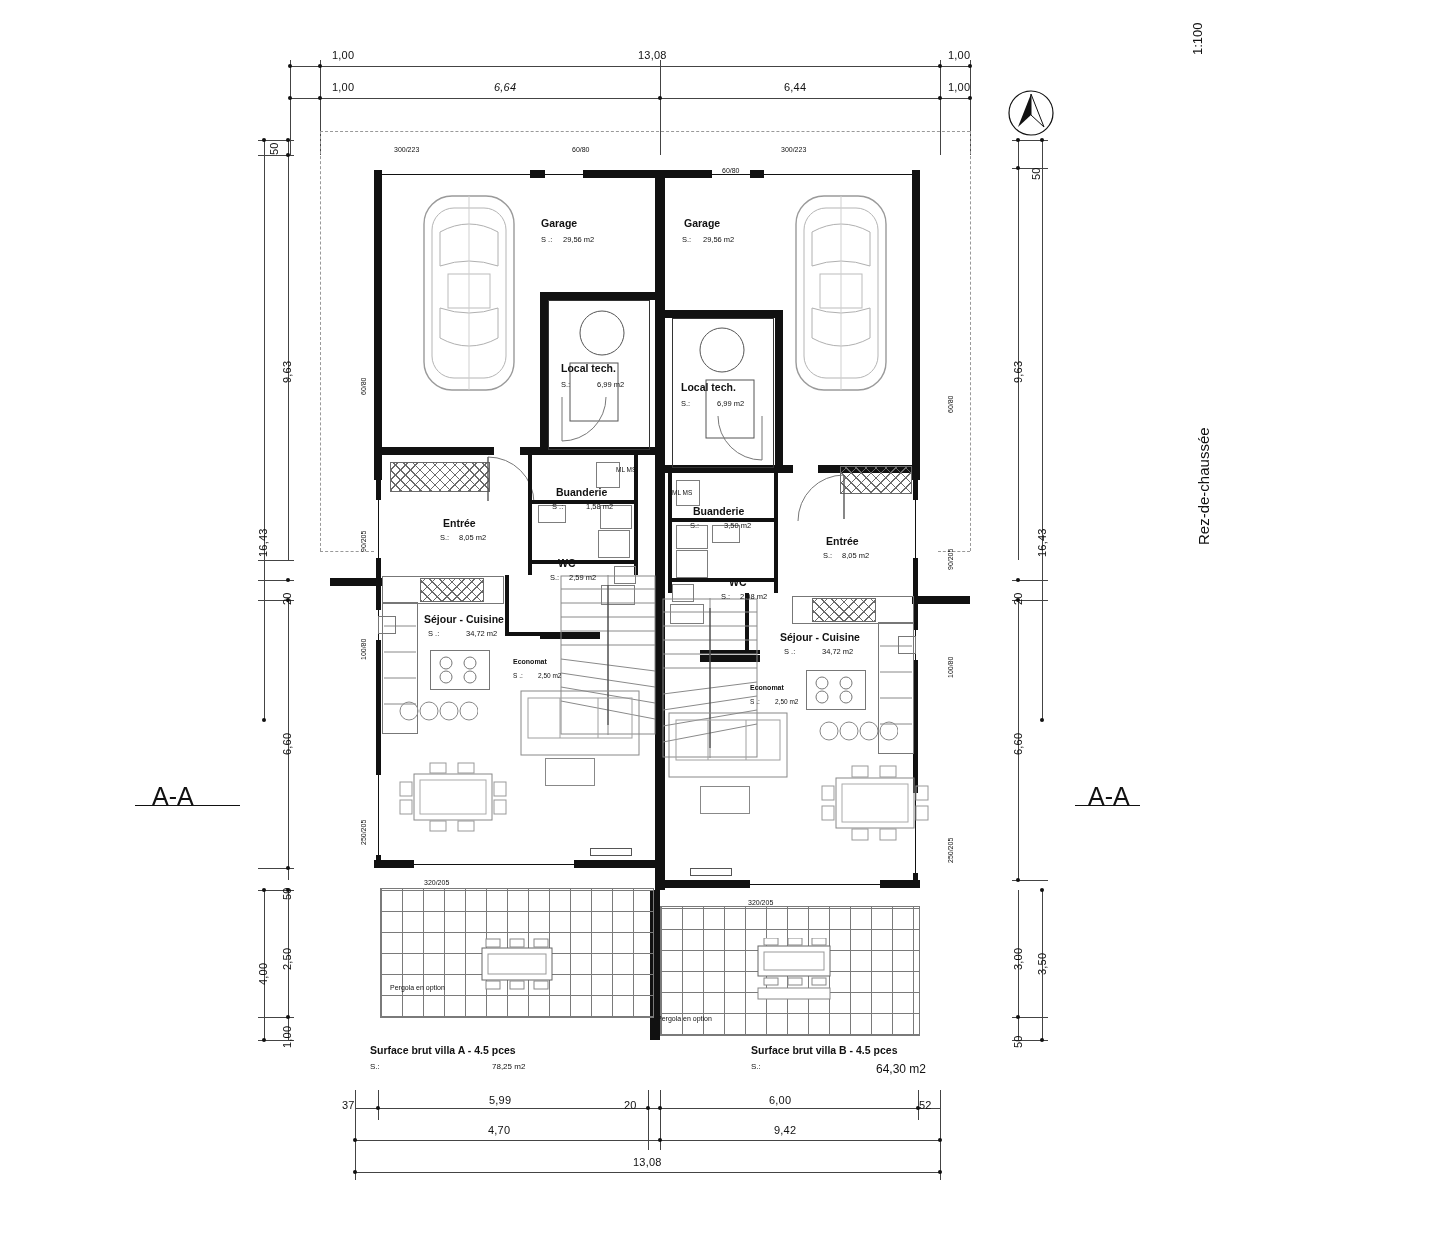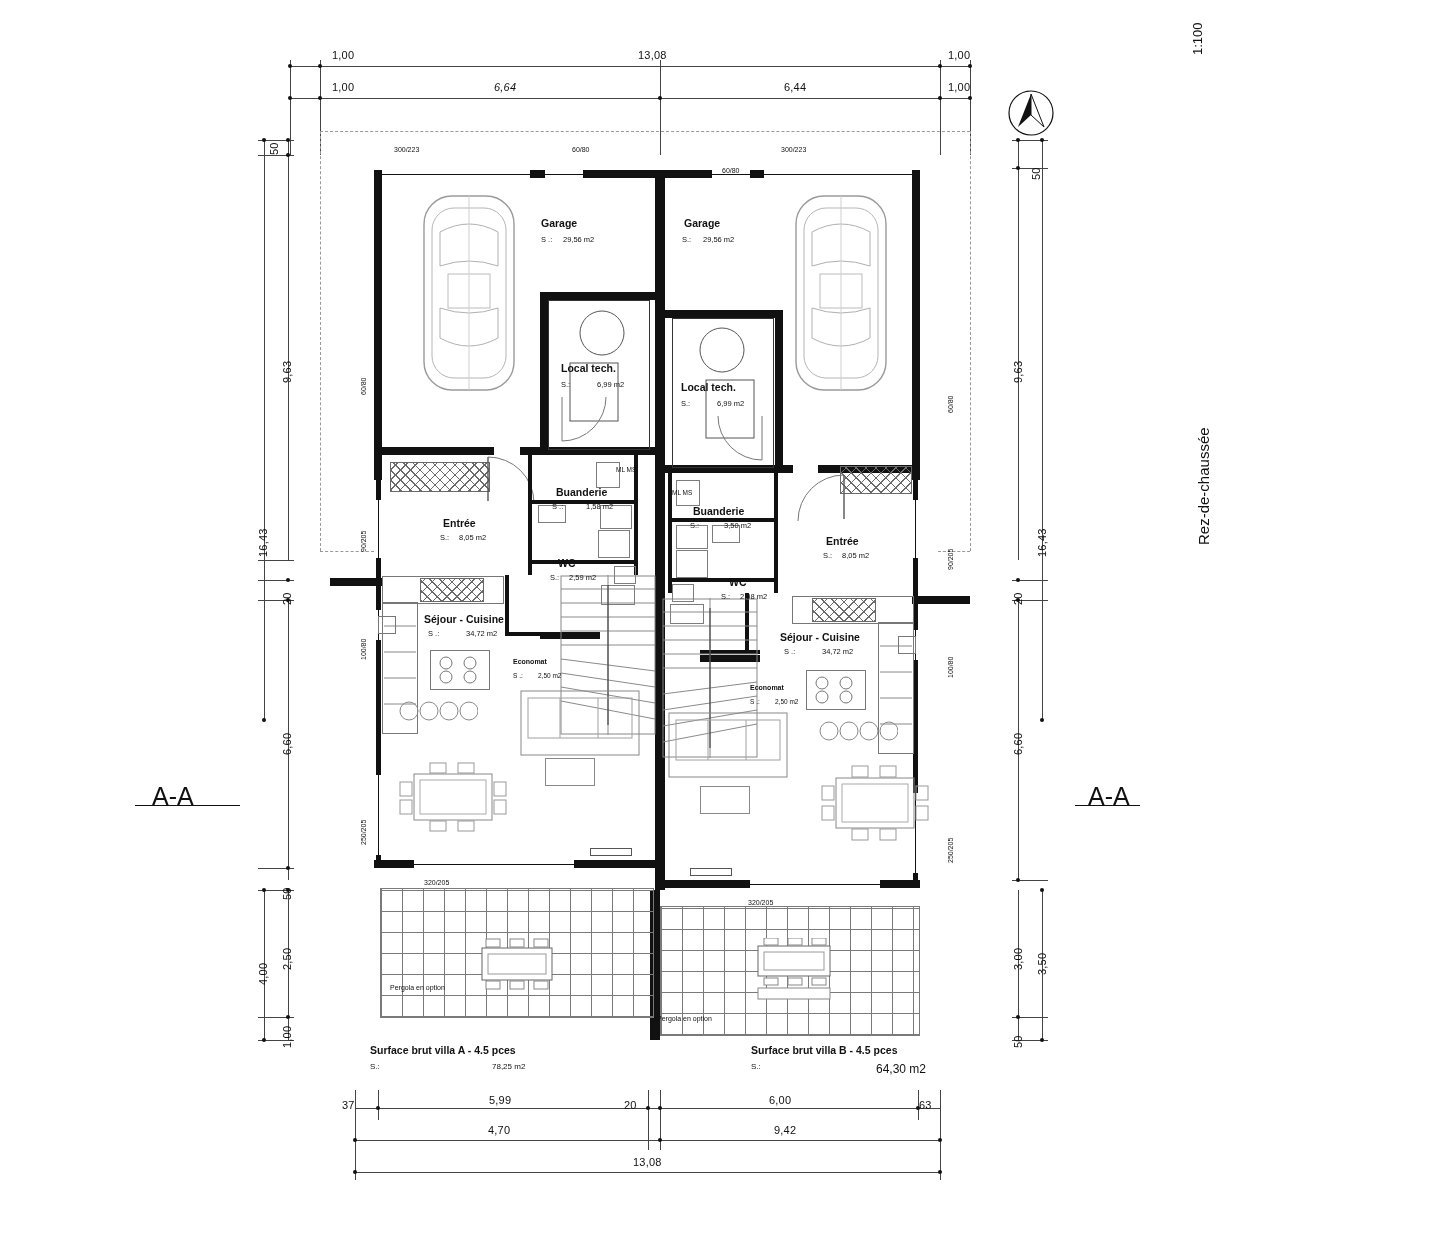--- a/index.html
+++ b/index.html
@@ -222,21 +222,21 @@
   <div class="dot" style="left:353px; top:1138px;"></div>
   <div class="dot" style="left:658px; top:1138px;"></div>
   <div class="dot" style="left:938px; top:1138px;"></div>
   <div class="dot" style="left:353px; top:1170px;"></div>
   <div class="dot" style="left:938px; top:1170px;"></div>
 
   <div class="txt dim" style="left:342px; top:1099px;">37</div>
   <div class="txt dim" style="left:489px; top:1094px;">5,99</div>
   <div class="txt dim" style="left:624px; top:1099px;">20</div>
   <div class="txt dim" style="left:769px; top:1094px;">6,00</div>
-  <div class="txt dim" style="left:919px; top:1099px;">63</div>
+  <div class="txt dim" style="left:919px; top:1099px;">52</div>
 
   <div class="txt dim" style="left:488px; top:1124px;">4,70</div>
   <div class="txt dim" style="left:774px; top:1124px;">9,42</div>
 
   <div class="txt dim" style="left:633px; top:1156px;">13,08</div>
 
   <div class="wall" style="left:374px; top:170px; width:8px; height:285px;"></div>
   <div class="wall" style="left:374px; top:170px; width:160px; height:8px;"></div>
   <div class="wall" style="left:534px; top:170px; width:6px; height:8px;"></div>
   <div class="wall" style="left:540px; top:170px; width:120px; height:8px;"></div>

